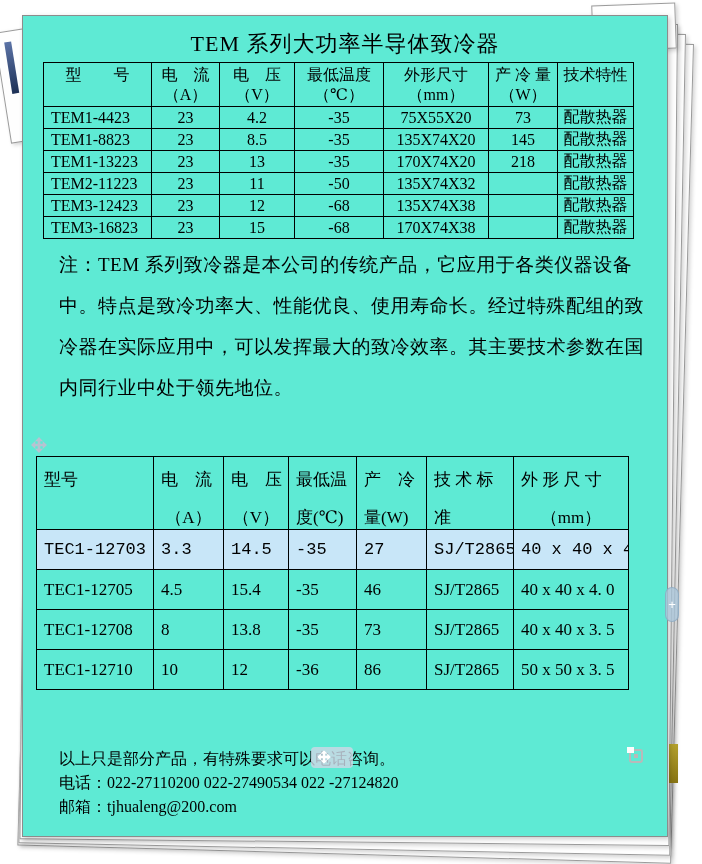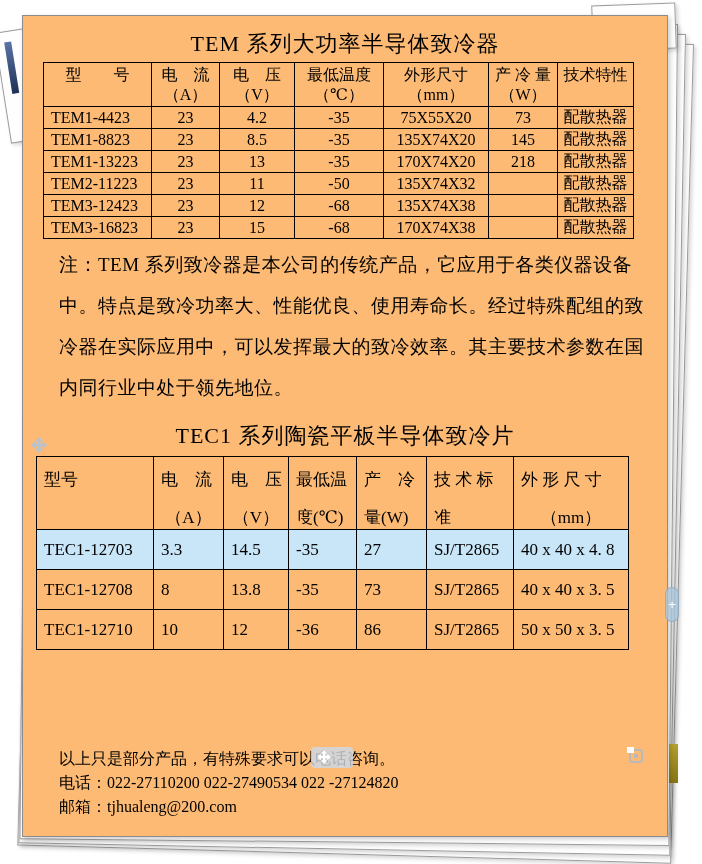--- a/index.html
+++ b/index.html
@@ -15,44 +15,44 @@
   #sheet-b2 { left:28px; top:24px; width:650px; height:822px; z-index:3; transform:rotate(0.6deg); transform-origin:100% 0; }
   #sheet-topright { left:592px; top:4px; width:84px; height:46px; z-index:3; transform:rotate(-2deg); }
   #sheet-topleft { left:2px; top:28px; width:56px; height:112px; z-index:2; transform:rotate(-9deg); overflow:hidden; }
   #blue-bar { position:absolute; left:8px; top:10px; width:7px; height:52px;
     background:linear-gradient(#5b73a6,#1e3156); }
   #gold-bar { position:absolute; left:669px; top:744px; width:9px; height:39px; z-index:4;
     background:linear-gradient(#b3a02c,#877313); }
 
   
   #page { position:absolute; left:22px; top:15px; width:646px; height:822px; z-index:10;
-    background:#fdba74; border:1px solid #8c8c8c; box-shadow:2px 2px 5px rgba(0,0,0,.2); }
+    background:#5eead4; border:1px solid #8c8c8c; box-shadow:2px 2px 5px rgba(0,0,0,.2); }
   .doc-title { position:absolute; left:0; width:100%; text-align:center;
     font-size:22px; letter-spacing:1px; white-space:nowrap; }
   #title-tem { top:13px; }
   #title-tec { top:405px; }
 
   
   table { border-collapse:collapse; table-layout:fixed; background:transparent;padding-left:44px; }
   td { border:1px solid #000; overflow:hidden; white-space:nowrap; vertical-align:middle; }
   #tem-table { position:absolute; left:20px; top:46px; width:590px; font-size:16px; }
   #tem-table thead td { height:44px; text-align:center; vertical-align:middle; padding:0; }
   #tem-table thead .h1 { height:22px; line-height:23px; }
   #tem-table thead .h2 { height:21px; line-height:20px; }
   #tem-table tbody td { height:20px; text-align:center; padding:0 2px; }
   #tem-table tbody td.c0 { text-align:left; padding-left:7px; }
 
   #tec-table { position:absolute; left:13px; top:440px; width:592px; font-size:17px; }
-  #tec-table thead td { height:69px; vertical-align:top; padding:0;border-radius:30px; }
+  #tec-table thead td { height:69px; vertical-align:top; padding:0; }
   #tec-table thead .h1 { margin-top:12px; height:22px; line-height:22px; text-align:left; padding-left:7px; }
   #tec-table thead .h2 { margin-top:16px; height:22px; line-height:22px; text-align:left; padding-left:7px; }
   #tec-table thead td.c1 .h2, #tec-table thead td.c2 .h2, #tec-table thead td.c6 .h2
     { text-align:center; padding-left:0; }
   #tec-table tbody td { height:40px; text-align:left; padding-left:7px; }
-  #tec-table tbody tr.hl td { background:#c8e6f8; }
+  #tec-table tbody tr.hl td { background:#c8e6f8;font-family:Liberation Mono, monospace; }
 
   
   #note { position:absolute; left:36px; top:228px; width:586px; font-size:19px; letter-spacing:0.5px; }
   #note .nline { height:41px; line-height:41px; white-space:nowrap; overflow:hidden; }
 
   
   #footer { position:absolute; left:36px; top:731px; font-size:16px; }
   #footer .fline { height:24px; line-height:24px; white-space:nowrap; }
 
   
@@ -197,21 +197,20 @@
         </tbody>
     </table>
 
     <div id="note">
       <div class="nline">注：TEM 系列致冷器是本公司的传统产品，它应用于各类仪器设备</div>
       <div class="nline">中。特点是致冷功率大、性能优良、使用寿命长。经过特殊配组的致</div>
       <div class="nline">冷器在实际应用中，可以发挥最大的致冷效率。其主要技术参数在国</div>
       <div class="nline">内同行业中处于领先地位。</div>
     </div>
 
-    <div class="doc-title" id="title-tec">TEC1 系列陶瓷平板半导体致冷片</div>
 
     <div id="table-handle" class="move-cross">
       <span class="ah"></span>
       <span class="av"></span>
     </div>
 
     <table id="tec-table">
       <colgroup>
         <col style="width:117px">
           <col style="width:70px">
@@ -257,20 +256,29 @@
           <tr class="hl">
             <td class="c0">TEC1-12703</td>
             <td class="c1">3.3</td>
             <td class="c2">14.5</td>
             <td class="c3">-35</td>
             <td class="c4">27</td>
             <td class="c5">SJ/T2865</td>
             <td class="c6">40 x 40 x 4. 8</td>
           </tr>
           <tr>
+            <td class="c0">TEC1-12705</td>
+            <td class="c1">4.5</td>
+            <td class="c2">15.4</td>
+            <td class="c3">-35</td>
+            <td class="c4">46</td>
+            <td class="c5">SJ/T2865</td>
+            <td class="c6">40 x 40 x 4. 0</td>
+          </tr>
+          <tr>
             <td class="c0">TEC1-12708</td>
             <td class="c1">8</td>
             <td class="c2">13.8</td>
             <td class="c3">-35</td>
             <td class="c4">73</td>
             <td class="c5">SJ/T2865</td>
             <td class="c6">40 x 40 x 3. 5</td>
           </tr>
           <tr>
             <td class="c0">TEC1-12710</td>

